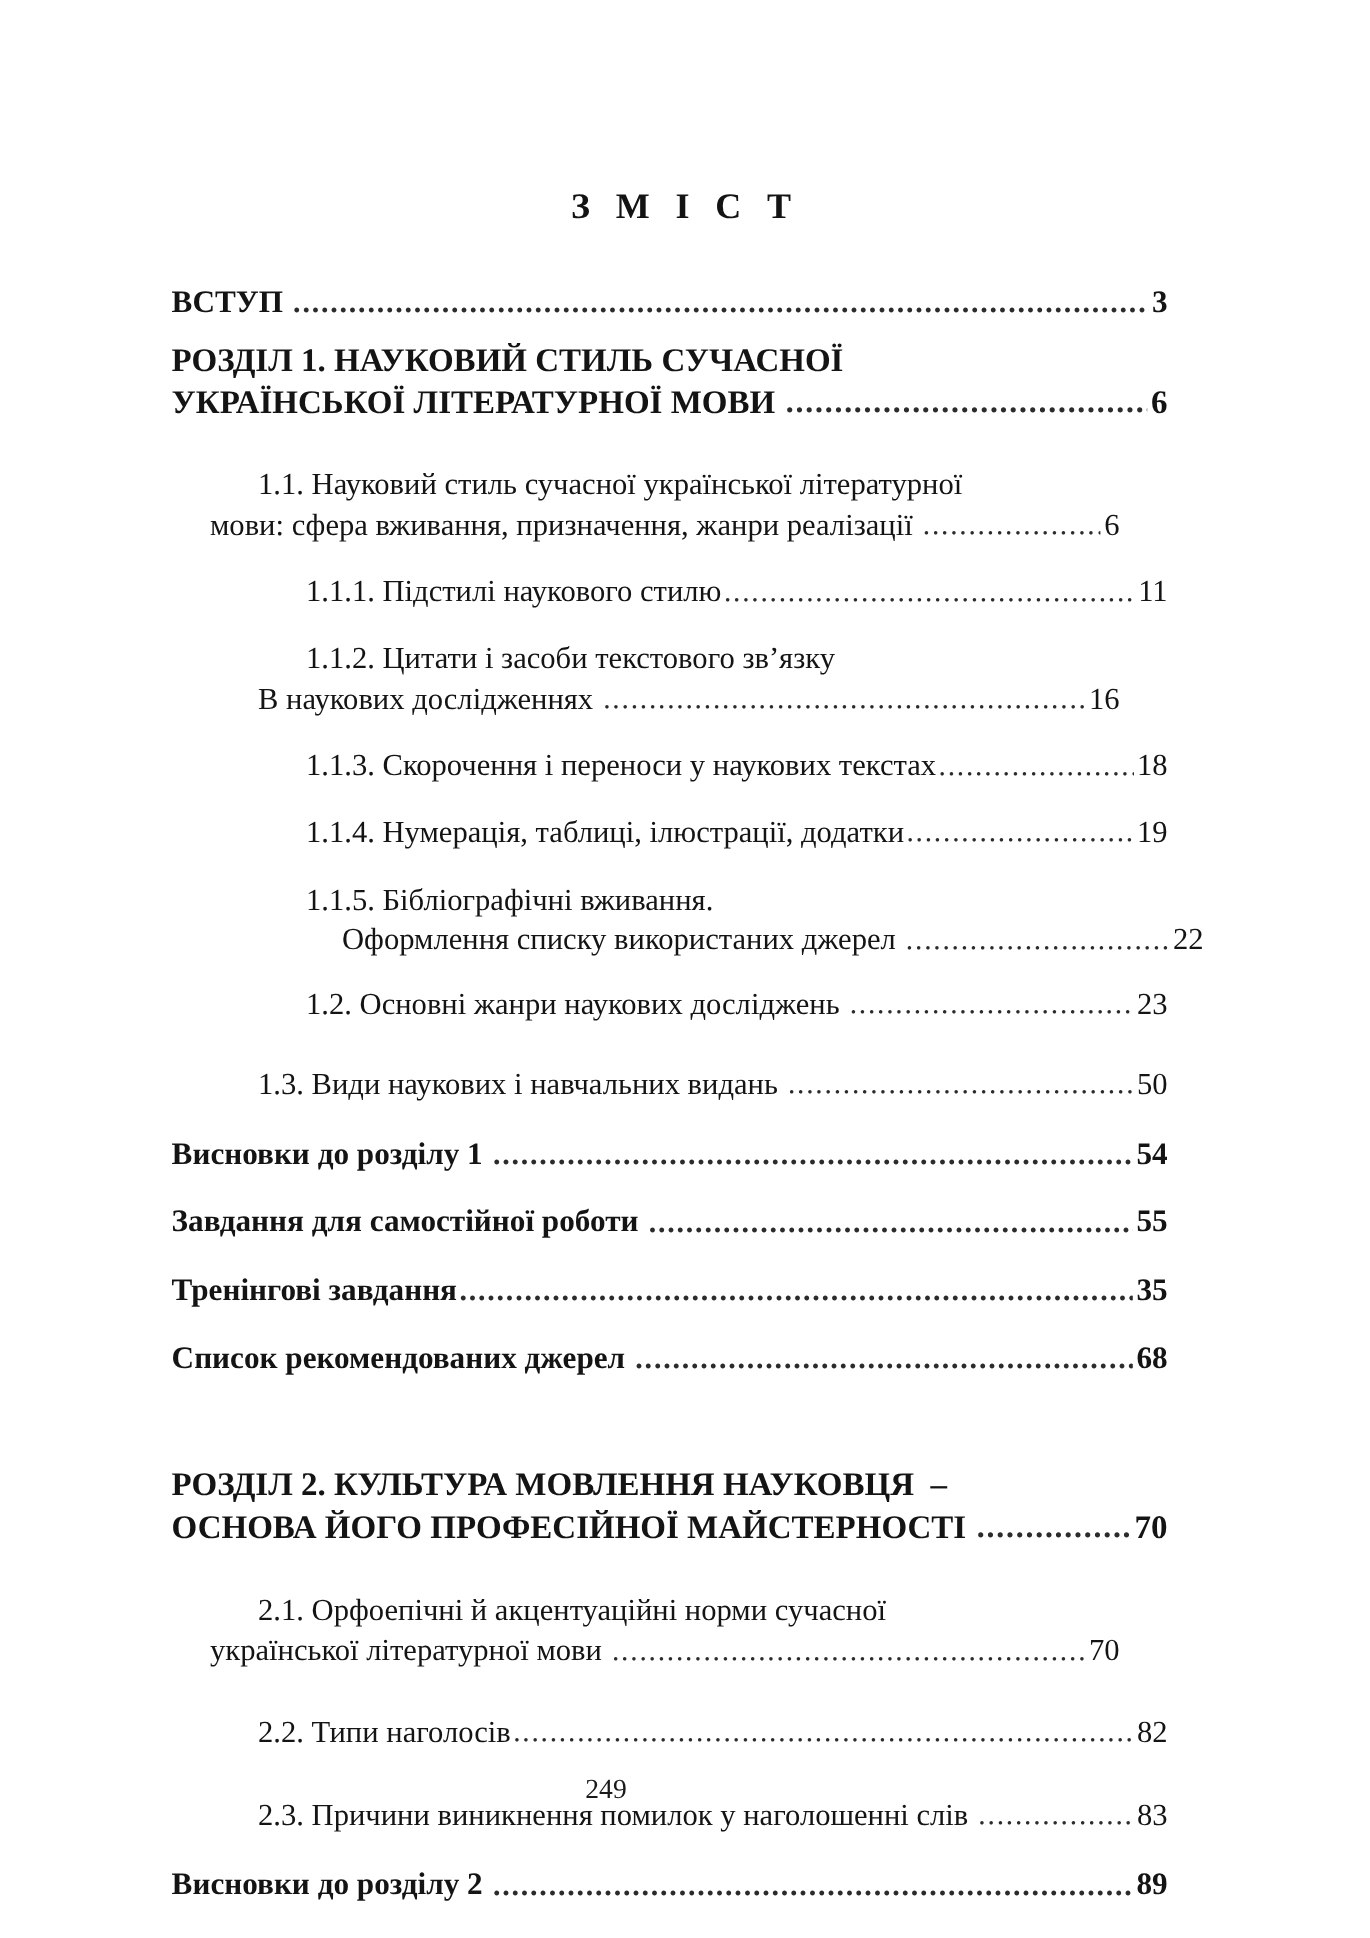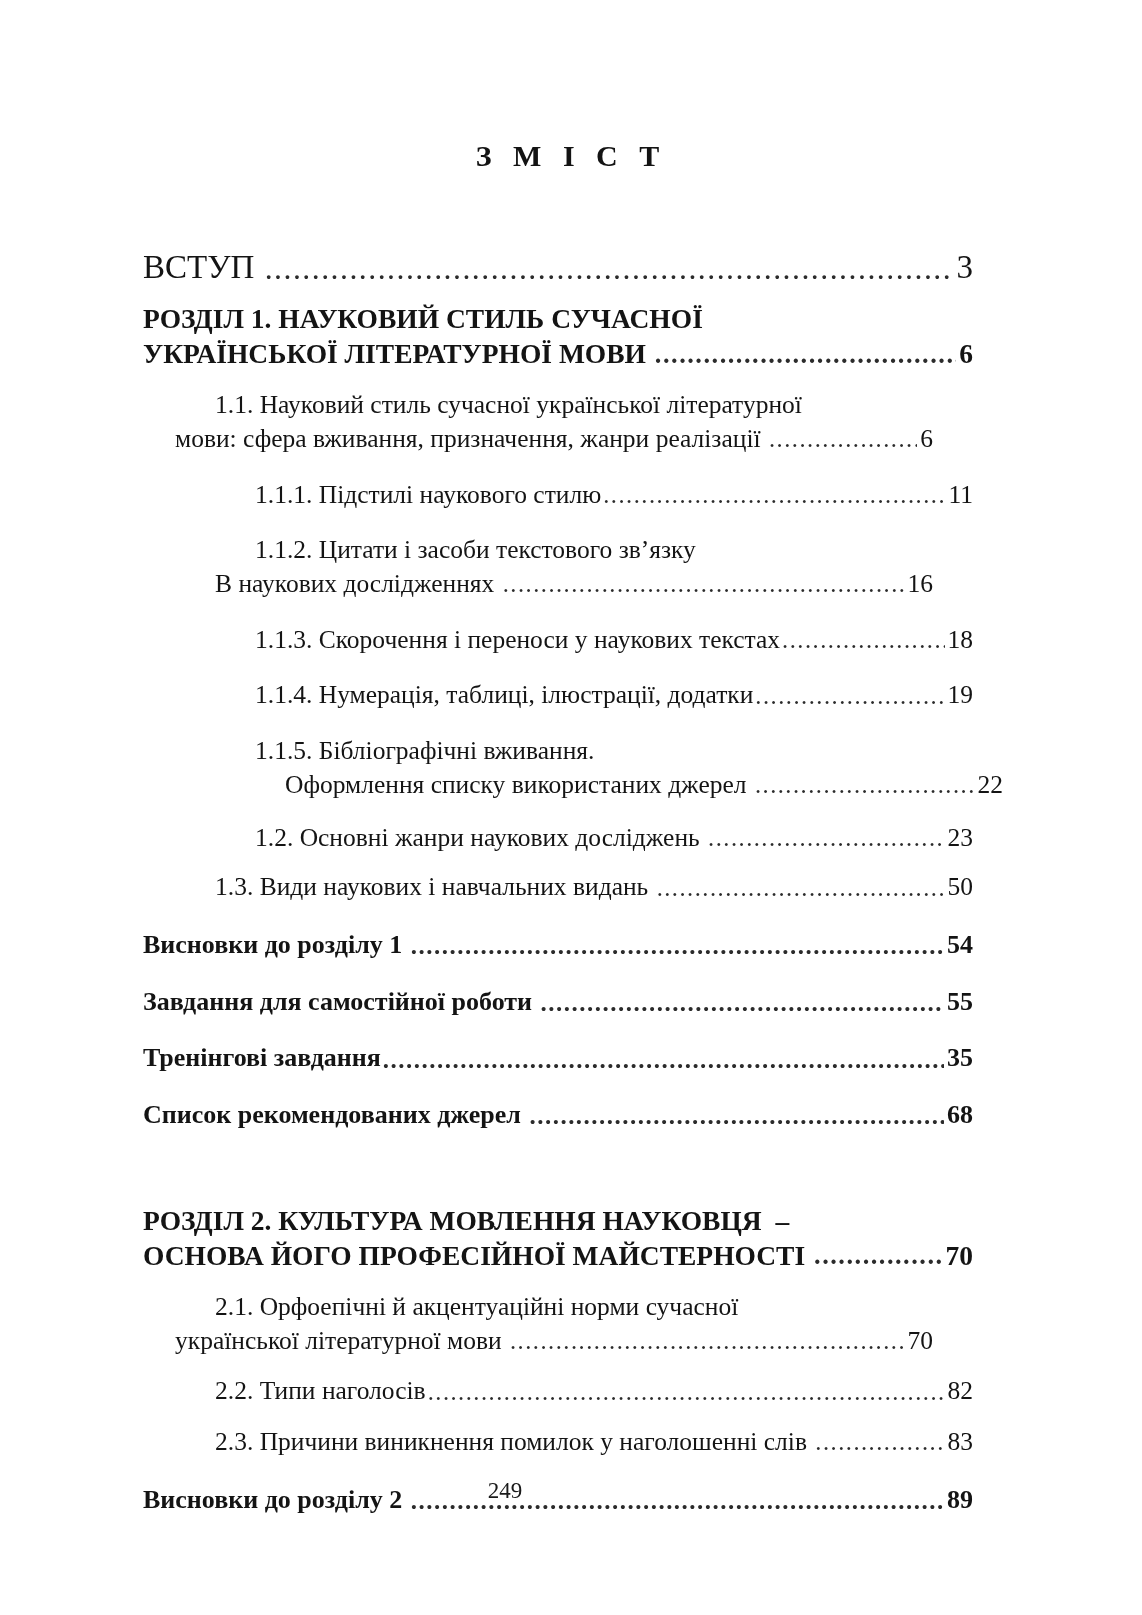--- a/index.html
+++ b/index.html
@@ -22,21 +22,21 @@
     left: 0; top: 0;
     width: 1142px;
     height: 1615px;
     background: #ffffff;
   }
 
   
   .toc-title {
     position: absolute;
     left: 0;
-    top: 139px;
+    top: 156px;
     width: 1142px;
     text-align: center;
     font-size: 30px;
     font-weight: 700;
     letter-spacing: 7px;
     color: #131313;
   }
 
   
   .toc-body {
@@ -79,35 +79,35 @@
   .pageno {
     flex: 0 0 auto;
     text-align: right;
     white-space: pre;
     padding-left: 2px;
   }
   .line.nodots .label { flex: 1 1 auto; }
 
   
   .lvl-front {            
-    font-size: 33px;
-    font-weight: 400;
-    margin-top: 16px;
+    font-size: 26px;
+    font-weight: 700;
+    margin-top: 5px;
   }
   .lvl-chapter {          
     font-size: 27.5px;
     font-weight: 700;
     margin-top: 14px;
   }
   .lvl-chapter .line { line-height: 1.28; }
 
   .lvl-sub1 {             
     font-size: 25.5px;
     font-weight: 400;
-    margin-top: 17px;
+    margin-top: 35px;
     padding-left: 72px;
   }
   .lvl-sub1 .line { line-height: 1.32; }
 
   .lvl-sub1b {            
     font-size: 25.5px;
     font-weight: 400;
     margin-top: 22px;
     padding-left: 112px;
   }

